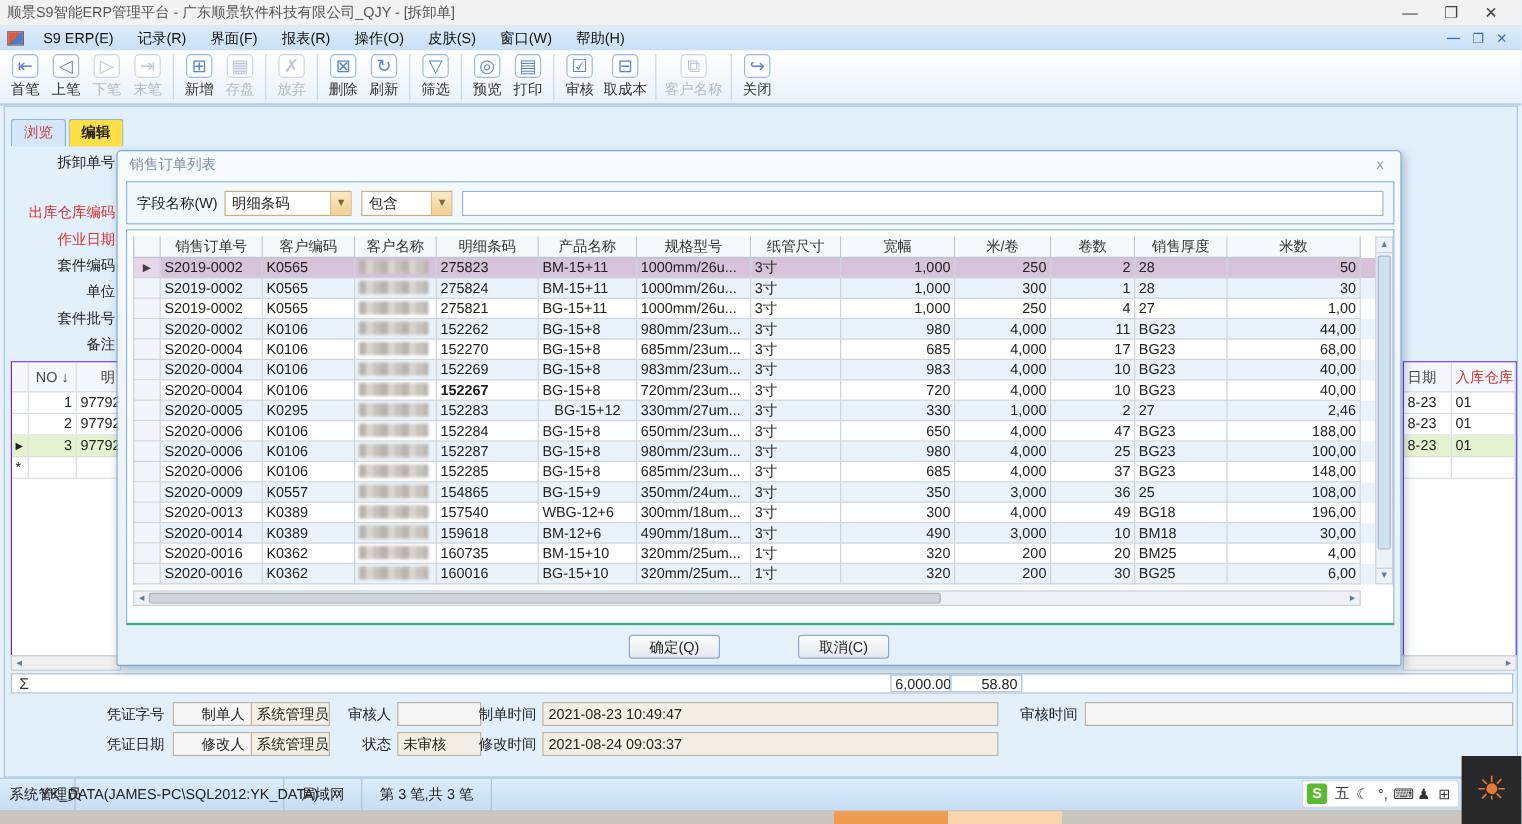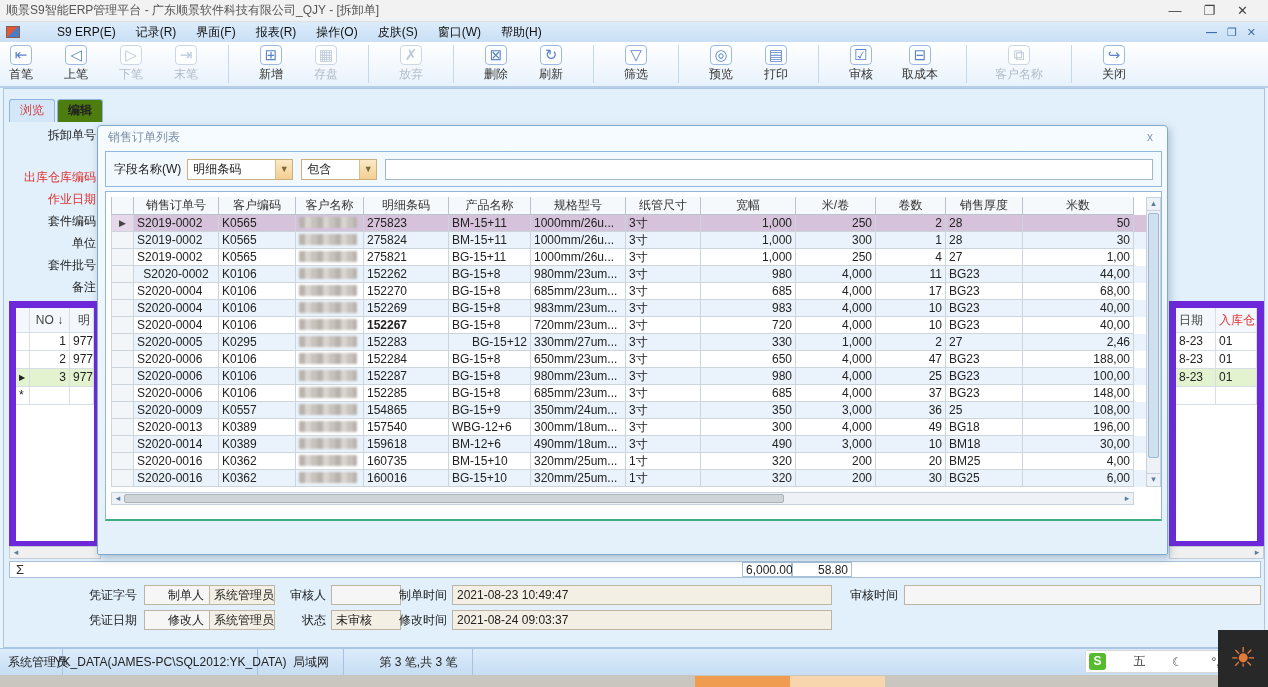--- a/index.html
+++ b/index.html
@@ -2,21 +2,21 @@
 <html><head>
 <meta charset="utf-8">
 <style>
   * { box-sizing: border-box; margin: 0; padding: 0; }
   html,body { width:1268px; height:687px; }
   body {
     position: relative; overflow: hidden;
     font-family: "Liberation Sans", "DejaVu Sans", sans-serif;
     font-size: 12px; color:#222; background:#e9f3fc;
   }
-  .abs { position:absolute;gap:21px; }
+  .abs { position:absolute; }
 
   
   .titlebar { left:0; top:0; width:1268px; height:22px; background:#f2f2f2;
     display:flex; align-items:center; padding:0 6px; color:#555; border-bottom:1px solid #e0e0e0; }
   .titlebar .title { flex:1; font-size:12px; }
   .win-controls { display:flex; gap:22px; padding-right:14px; color:#444; font-size:13px; }
   .win-controls span { cursor:default; }
 
   
   .menubar { left:0; top:22px; width:1268px; height:20px;
@@ -38,27 +38,27 @@
   .tb-btn.disabled .tb-icon { color:#bcc8d6; border-color:#ccd7e4; }
   .tb-btn.disabled .tb-label { color:#b3bcc6; }
   .tb-sep { width:1px; height:38px; background:#c6d8ec; margin:0 4px; }
 
   
   .edit-area { left:3px; top:88px; width:1262px; height:560px; background:#e2f0fb;
     border:1px solid #a9c7e4; }
   .tabs { position:absolute; left:5px; top:10px; display:flex; }
   .tab { padding:2px 10px 3px; border:1px solid #8fb4da; border-bottom:none;
     border-radius:3px 3px 0 0; background:#d3e7f8; margin-right:2px; }
-  .tab.active { background:#4d7c0f; font-weight:bold; }
+  .tab.active { background:#fde047; font-weight:bold; }
   .tab.browse { color:#d04040; }
   .field-label { position:absolute; width:92px; text-align:right; color:#222; }
   .field-label.req { color:#e03030; }
 
   
-  .bg-grid { background:#ffffff; border:7px solid #6d28d9; overflow:hidden; }
+  .bg-grid { background:#ffffff; border:1px solid #6d28d9; overflow:hidden; }
   .bgl { left:5px; top:212px; width:92px; height:247px; }
   .bgr { left:1165px; top:212px; width:95px; height:247px; }
   .bg-row { display:flex; border-bottom:1px solid #d7dee6; height:18px; line-height:17px; }
   .bg-head { background:#f4f7fb; color:#444; height:25px; line-height:24px; }
   .bg-cell { border-right:1px solid #d7dee6; padding:0 3px; white-space:nowrap; overflow:hidden; }
   .bg-row.sel { background:#e4f3cf; }
   .red-head { color:#e03030; }
 
   
   .hscroll-piece { background:#f0f0f0; border:1px solid #c2cdd8; height:13px; }
@@ -419,21 +419,21 @@
           <span class="g-cell" style="width: 95px; text-align: left;">1000mm/26u...</span>
           <span class="g-cell" style="width: 75px; text-align: left;">3寸</span>
           <span class="g-cell" style="width: 95px; text-align: right;">1,000</span>
           <span class="g-cell" style="width: 80px; text-align: right;">250</span>
           <span class="g-cell" style="width: 70px; text-align: right;">4</span>
           <span class="g-cell" style="width: 77px; text-align: left;">27</span>
           <span class="g-cell" style="width: 111px; text-align: right;">1,00</span>
         </div>
         <div class="g-row odd">
           <span class="g-cell g-ind"></span>
-          <span class="g-cell" style="width: 85px; text-align: center;">S2020-0002</span>
+          <span class="g-cell" style="width: 85px; text-align: left;">S2020-0002</span>
           <span class="g-cell" style="width: 77px; text-align: left;">K0106</span>
           <span class="g-cell" style="width: 68px; text-align: left;"><span class="redact"></span></span>
           <span class="g-cell" style="width: 85px; text-align: left;">152262</span>
           <span class="g-cell" style="width: 82px; text-align: left;">BG-15+8</span>
           <span class="g-cell" style="width: 95px; text-align: left;">980mm/23um...</span>
           <span class="g-cell" style="width: 75px; text-align: left;">3寸</span>
           <span class="g-cell" style="width: 95px; text-align: right;">980</span>
           <span class="g-cell" style="width: 80px; text-align: right;">4,000</span>
           <span class="g-cell" style="width: 70px; text-align: right;">11</span>
           <span class="g-cell" style="width: 77px; text-align: left;">BG23</span>
@@ -483,21 +483,21 @@
           <span class="g-cell" style="width: 70px; text-align: right;">10</span>
           <span class="g-cell" style="width: 77px; text-align: left;">BG23</span>
           <span class="g-cell" style="width: 111px; text-align: right;">40,00</span>
         </div>
         <div class="g-row odd">
           <span class="g-cell g-ind"></span>
           <span class="g-cell" style="width: 85px; text-align: left;">S2020-0005</span>
           <span class="g-cell" style="width: 77px; text-align: left;">K0295</span>
           <span class="g-cell" style="width: 68px; text-align: left;"><span class="redact"></span></span>
           <span class="g-cell" style="width: 85px; text-align: left;">152283</span>
-          <span class="g-cell" style="width: 82px; text-align: right;">BG-15+12</span>
+          <span class="g-cell" style="width: 82px; text-align: center;">BG-15+12</span>
           <span class="g-cell" style="width: 95px; text-align: left;">330mm/27um...</span>
           <span class="g-cell" style="width: 75px; text-align: left;">3寸</span>
           <span class="g-cell" style="width: 95px; text-align: right;">330</span>
           <span class="g-cell" style="width: 80px; text-align: right;">1,000</span>
           <span class="g-cell" style="width: 70px; text-align: right;">2</span>
           <span class="g-cell" style="width: 77px; text-align: left;">27</span>
           <span class="g-cell" style="width: 111px; text-align: right;">2,46</span>
         </div>
         <div class="g-row">
           <span class="g-cell g-ind"></span>
@@ -624,20 +624,24 @@
       <div class="arr" style="height:13px;border-bottom:1px solid #c8d2dc;">▴</div>
       <div class="vthumb"></div>
       <div class="arr" style="position:absolute;bottom:0;width:100%;height:13px;border-top:1px solid #c8d2dc;">▾</div>
     </div>
     <div class="hscroll">
       <span class="arr" style="position:absolute;left:0;width:12px;">◂</span>
       <span class="hthumb"></span>
       <span class="arr" style="position:absolute;right:0;width:12px;">▸</span>
     </div>
   </div>
+  <div class="dlg-buttons">
+    <span class="dlg-btn">确定(Q)</span>
+    <span class="dlg-btn">取消(C)</span>
+  </div>
 </div>
 
 <div class="abs statusbar" id="statusbar">
     <span class="sb-seg" style="width: 63px;">系统管理员</span>
     <span class="sb-seg" style="width: 174px;">YK_DATA(JAMES-PC\SQL2012:YK_DATA)</span>
     <span class="sb-seg" style="width: 65px;">局域网</span>
     <span class="sb-seg" style="width: 108px;">第 3 笔,共 3 笔</span>
     <span class="sb-seg" style="flex: 1 1 0%; border-right: none;"></span>
   </div>
 

